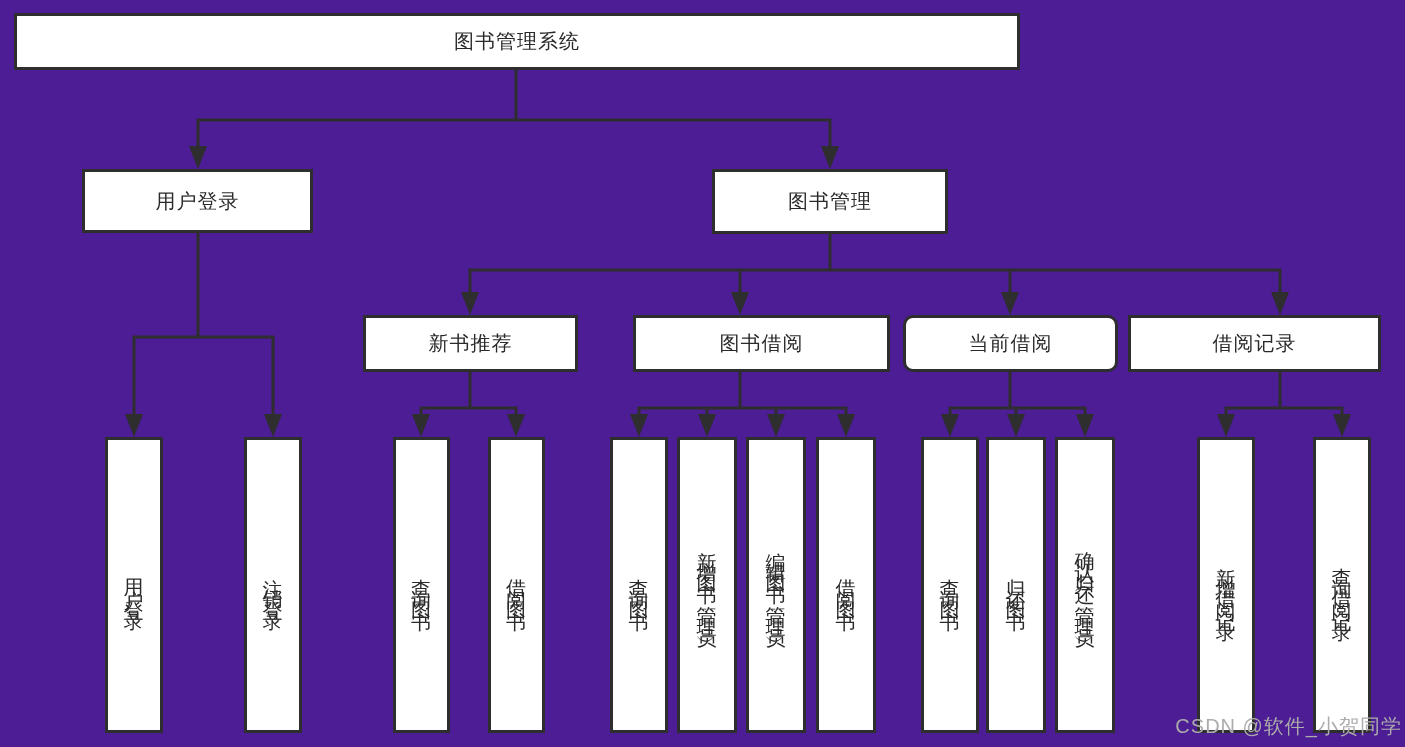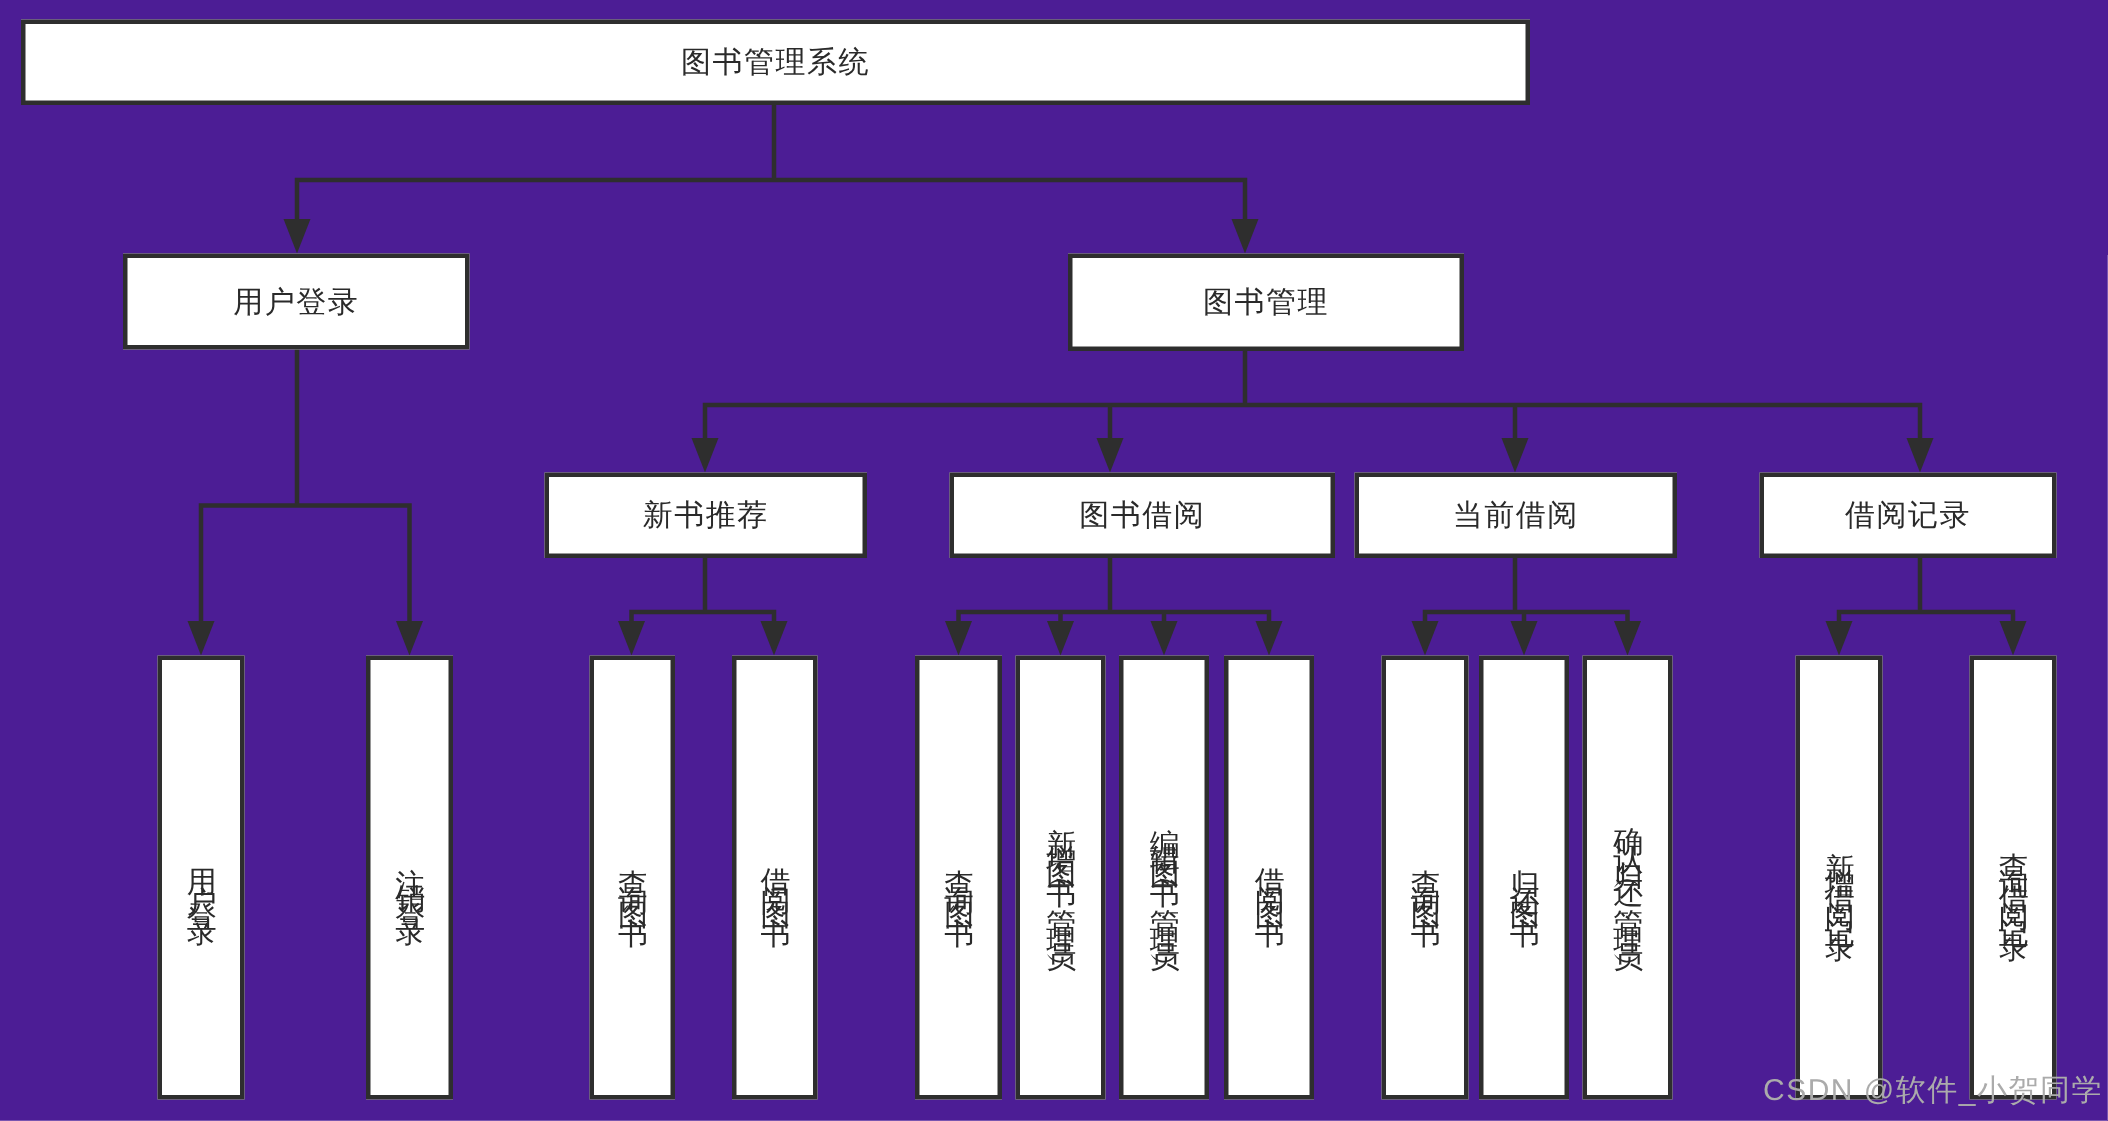--- a/index.html
+++ b/index.html
@@ -41,26 +41,26 @@
     writing-mode: vertical-rl;
     text-orientation: mixed;
     letter-spacing: 11px;
     line-height: 1;
     font-size: 20px;
   }
   
   #root-box { left: 14px; top: 13px; width: 1006px; height: 57px; }
   
   #n-user-login { left: 82px;  top: 169px; width: 231px; height: 64px; }
-  #n-book-mgmt  { left: 712px; top: 169px; width: 264px; height: 65px; }
+  #n-book-mgmt  { left: 712px; top: 169px; width: 236px; height: 65px; }
   
   #n-new-book       { left: 363px;  top: 315px; width: 215px; height: 57px; font-family: Liberation Serif, serif; }
   #n-book-borrow    { left: 633px;  top: 315px; width: 257px; height: 57px; }
-  #n-current-borrow { left: 903px;  top: 315px; width: 215px; height: 57px; }
-  #n-borrow-record  { left: 1173px; top: 315px; width: 198px; height: 57px; }
+  #n-current-borrow { left: 903px;  top: 315px; width: 215px; height: 57px; border-radius: 10px; }
+  #n-borrow-record  { left: 1128px; top: 315px; width: 253px; height: 57px; }
   
   #l-user-login     { left: 105px;  width: 58px; }
   #l-logout         { left: 244px;  width: 58px; }
   #l-query-book-1   { left: 393px;  width: 57px; }
   #l-borrow-book-1  { left: 488px;  width: 57px; }
   #l-query-book-2   { left: 610px;  width: 58px; }
   #l-add-book       { left: 677px;  width: 60px; }
   #l-edit-book      { left: 746px;  width: 60px; }
   #l-borrow-book-2  { left: 816px;  width: 60px; }
   #l-query-book-3   { left: 921px;  width: 58px; }

